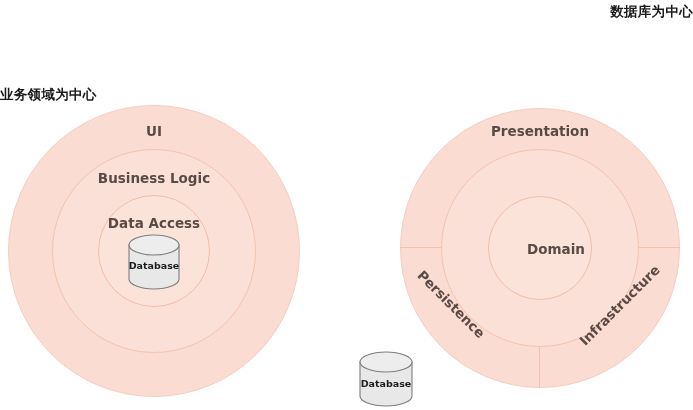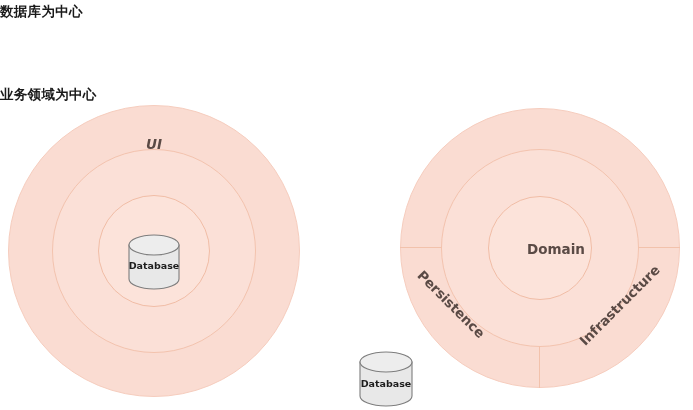--- a/index.html
+++ b/index.html
@@ -29,21 +29,21 @@
     font-family: "DejaVu Sans", "Liberation Sans", sans-serif;
     font-size: 13.5px;
     font-weight: 700;
     color: #1a1a1a;
     white-space: nowrap;
     letter-spacing: 0.3px;
   }
   #cn-top {
     left: 0; right: 0;
     top: 3px;
-    text-align: left;
+    text-align: right;
   }
   #cn-bottom {
     left: 0; right: 0;
     top: 86px;
     text-align: left;
   }
   #main-title {
     position: absolute;
     left: 0; right: 0;
     top: 22px;
@@ -144,23 +144,25 @@
   <div class="cn-note" id="cn-bottom">业务领域为中心</div>
 
   <div class="diagram" id="diagram-left" style="left:8px; top:105px; width:292px; height:292px;">
 
     <div class="ring outer" style="left:0px; top:0px; width:292px; height:292px;"></div>
 
     <div class="ring mid" style="left:44px; top:44px; width:204px; height:204px;"></div>
 
     <div class="ring inner" style="left:90px; top:90px; width:112px; height:112px;"></div>
 
-    <div class="ring-label" id="lbl-ui" style="top:31px;font-style:italic;">UI</div>
-
-
+    <div class="ring-label" id="lbl-ui" style="top:18px;">UI</div>
+
+    <div class="ring-label" id="lbl-biz" style="top:65px;">Business Logic</div>
+
+    <div class="ring-label" id="lbl-dataaccess" style="top:110px;">Data Access</div>
 
     <div class="db" style="left:117px; top:129px;">
       <svg width="58" height="56" viewBox="0 0 58 56">
         <path d="M4,11 L4,45 A25,10 0 0 0 54,45 L54,11 Z" fill="#e8e8e8" stroke="#7d7d7d" stroke-width="1.1"></path>
         <ellipse cx="29" cy="11" rx="25" ry="10" fill="#ededed" stroke="#7d7d7d" stroke-width="1.1"></ellipse>
         <text x="29" y="35" text-anchor="middle" font-family="DejaVu Sans, Liberation Sans, sans-serif" font-size="9.5" font-weight="700" fill="#1d1d1d">Database</text>
       </svg>
       <span class="sr-only">Database</span>
     </div>
   </div>
@@ -170,20 +172,21 @@
     <div class="ring outer" style="left:0px; top:0px; width:280px; height:280px;"></div>
 
     <div class="ring mid" style="left:41px; top:41px; width:198px; height:198px;"></div>
 
     <div class="ring inner" style="left:88px; top:88px; width:104px; height:104px;"></div>
 
     <div class="divider" style="left:0px; top:139px; width:42px; height:1px;"></div>
     <div class="divider" style="left:238px; top:139px; width:42px; height:1px;"></div>
     <div class="divider" style="left:139px; top:238px; width:1px; height:42px;"></div>
 
+    <div class="ring-label" id="lbl-presentation" style="top:15px;">Presentation</div>
 
 
     <div class="ring-label" id="lbl-domain" style="top:133px;padding-left:16px;">Domain</div>
 
     <div class="radial-label" id="lbl-persistence" style="left:7px; top:188px; transform:rotate(45deg);">Persistence</div>
 
     <div class="radial-label" id="lbl-infrastructure" style="left:166px; top:189px; transform:rotate(-45deg);">Infrastructure</div>
   </div>
 
   <div class="db" style="left:356px; top:350px;">

